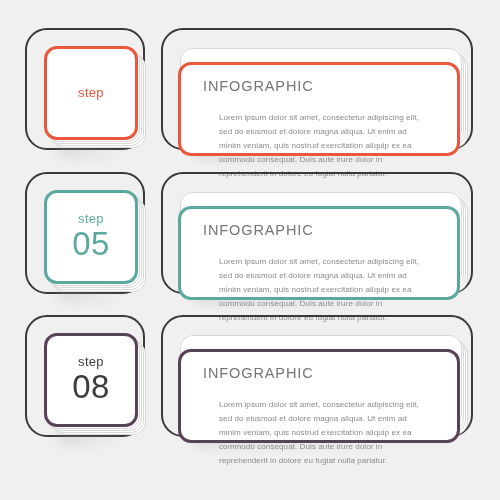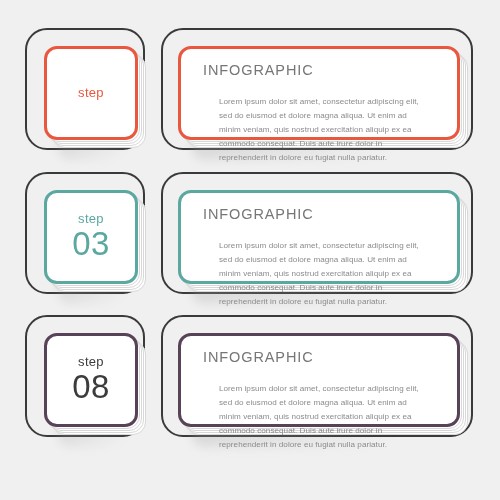--- a/index.html
+++ b/index.html
@@ -86,21 +86,21 @@
     top: 24px;
     width: 94px;
     height: 94px;
     display: flex;
     flex-direction: column;
     align-items: center;
     justify-content: center;
   }
   .text-card {
     left: 178px;
-    top: 24px;
+    top: 40px;
     width: 282px;
     height: 94px;
     padding: 14px 18px 0 22px;
   }
 
   
   .step-word {
     font-size: 13px;
     letter-spacing: 0.3px;
     line-height: 1;
@@ -195,21 +195,21 @@
     </div>
     <div class="paper-stack">
       <div class="sheet" style="left:186px;top:32px;width:282px;height:94px;"></div>
       <div class="sheet" style="left:184px;top:30px;width:282px;height:94px;"></div>
       <div class="sheet" style="left:182px;top:28px;width:282px;height:94px;"></div>
       <div class="sheet" style="left:180px;top:26px;width:282px;height:94px;"></div>
     </div>
 
     <div class="card step-card">
       <div class="step-word">step</div>
-      <div class="step-number">03</div>
+      <div class="step-number">05</div>
     </div>
 
     <div class="card text-card">
       <div class="text-heading">INFOGRAPHIC</div>
       <p class="text-body">Lorem ipsum dolor sit amet, consectetur adipiscing elit, sed do eiusmod et dolore magna aliqua. Ut enim ad minim veniam, quis nostrud exercitation aliquip ex ea commodo consequat. Duis aute irure dolor in reprehenderit in dolore eu fugiat nulla pariatur.</p>
     </div>
   </div>
 
   <div class="row row-3 accent-3">
 

